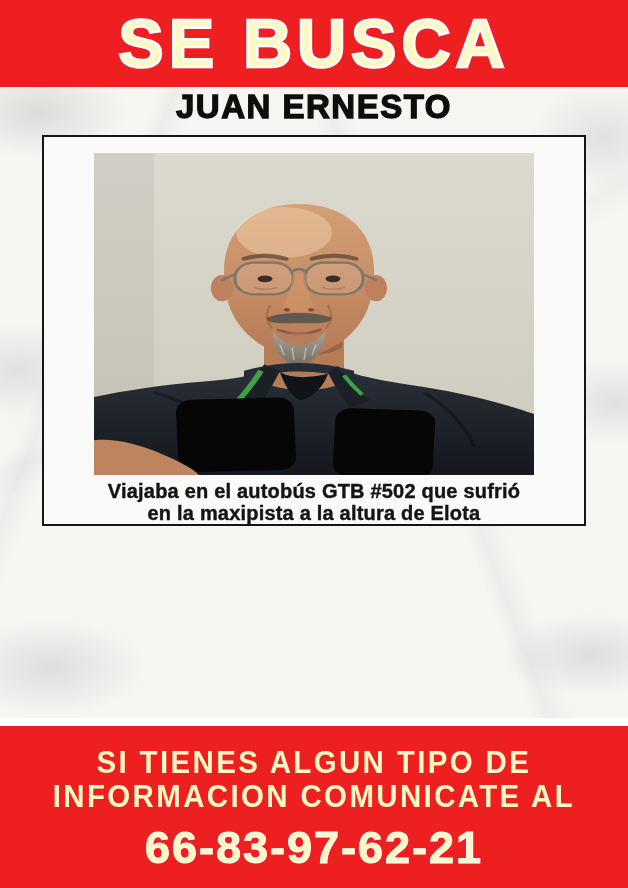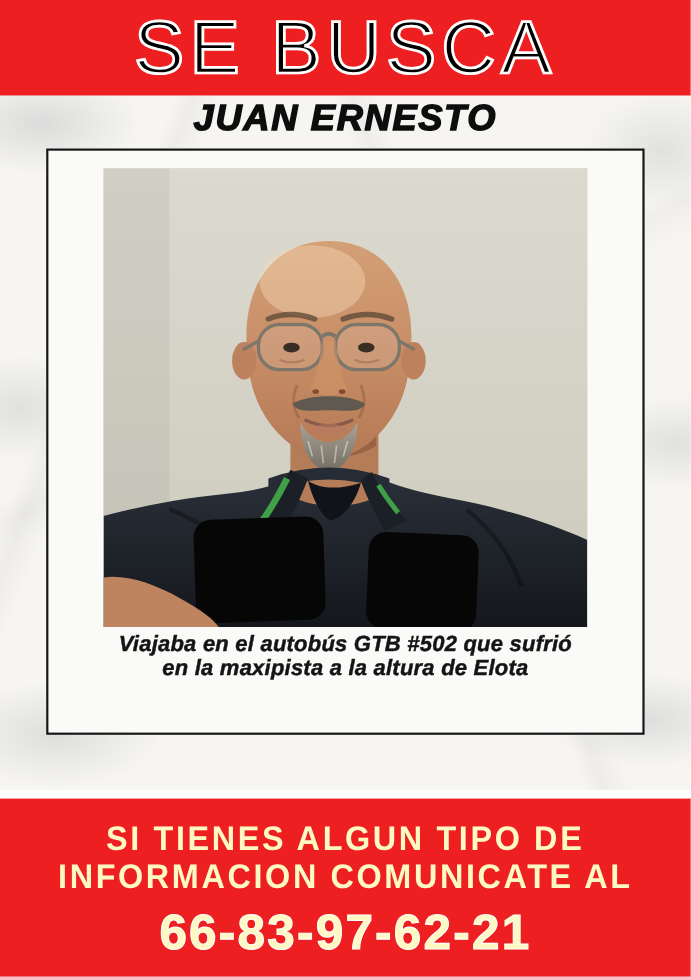--- a/index.html
+++ b/index.html
@@ -17,53 +17,52 @@
     width:628px;height:888px;overflow:hidden;background:#fff;
   }
   .poster{width:628px;height:888px;display:flex;flex-direction:column;}
 
   
   .banner-top{
     height:87px;flex:0 0 87px;background:var(--banner-red);
     display:flex;align-items:center;justify-content:center;
   }
   .banner-top h1{
-    color:#000000;font-size:68px;font-weight:400;letter-spacing:5px;
+    color:#fef9c3;font-size:68px;font-weight:700;letter-spacing:5px;
     -webkit-text-stroke:2.5px #ffffff;
     line-height:87px;white-space:nowrap;
   }
 
   
   .paper{
     flex:1 1 auto;position:relative;
     background-color:var(--paper);
     background-image:
       radial-gradient(ellipse 140px 70px at 6% 4%,  rgba(150,152,158,.28), transparent 65%),
       radial-gradient(ellipse 120px 90px at 96% 8%, rgba(150,152,158,.22), transparent 60%),
       radial-gradient(ellipse 150px 80px at 3% 45%, rgba(140,142,148,.20), transparent 60%),
       radial-gradient(ellipse 130px 70px at 98% 50%,rgba(140,142,148,.20), transparent 60%),
       radial-gradient(ellipse 160px 80px at 8% 92%, rgba(150,152,158,.25), transparent 60%),
       radial-gradient(ellipse 150px 70px at 94% 90%,rgba(150,152,158,.25), transparent 60%),
       linear-gradient(112deg, transparent 18%, rgba(160,160,166,.10) 20%, transparent 23%),
       linear-gradient(70deg,  transparent 62%, rgba(160,160,166,.10) 64%, transparent 67%),
       linear-gradient(155deg, transparent 40%, rgba(160,160,166,.08) 42%, transparent 45%);
     padding-top:7px;
-    font-style:italic;
   }
 
   .name-block{text-align:center;color:var(--ink);}
   .name-line{
     font-size:33px;font-weight:700;line-height:25px;letter-spacing:1.5px;
     -webkit-text-stroke:1.3px var(--ink);
     white-space:nowrap;
   }
 
   
   .photo-card{
-    width:544px;height:533px;margin:16px auto 0 auto;
+    width:544px;height:391px;margin:16px auto 0 auto;
     background:#fafaf8;border:2px solid #161616;
     display:flex;flex-direction:column;align-items:center;
   }
   .photo-frame{
     width:440px;height:417px;margin-top:16px;overflow:hidden;background:var(--photo-bg);
   }
   .photo-frame svg{display:block;width:100%;height:100%;}
   .photo-caption{
     margin-top:5px;text-align:center;color:#141414;
   }

